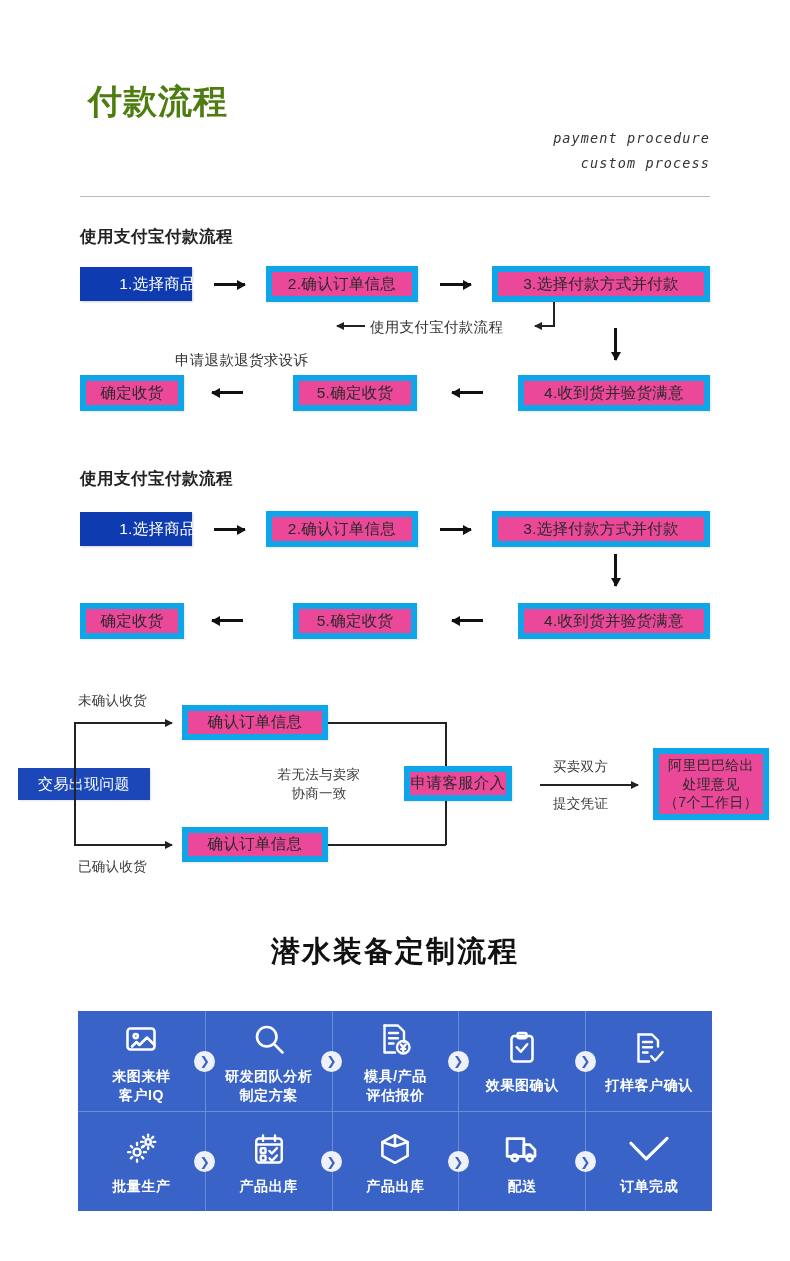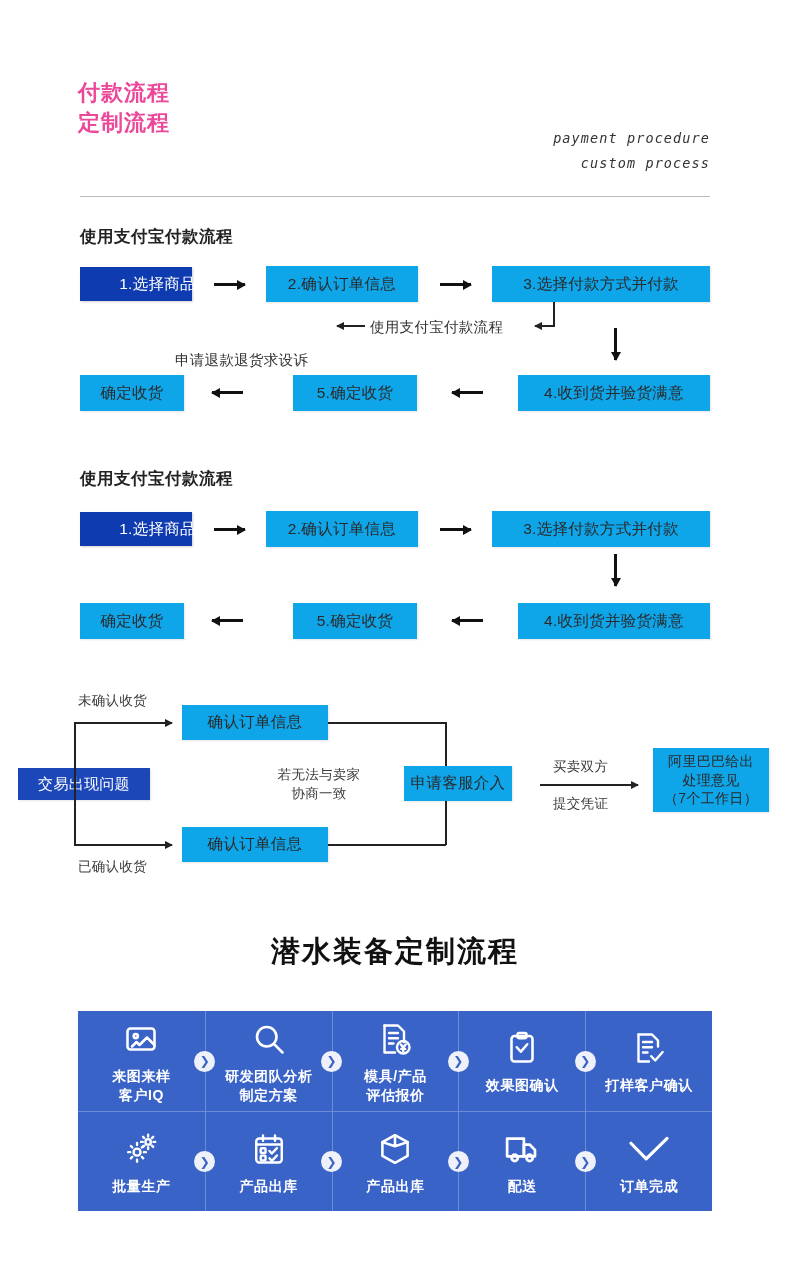--- a/index.html
+++ b/index.html
@@ -4,23 +4,23 @@
 <style>
   html,body{margin:0;padding:0;background:#fff;}
   body{
     width:790px;height:1261px;position:relative;overflow:hidden;
     font-family:"Liberation Sans","DejaVu Sans",sans-serif;
     color:#1a1a1a;
   }
 
   
   .title-cn{
-    position:absolute;left:78px;top:78px;
-    font-size:22px;font-weight:bold;line-height:1.38;
-    letter-spacing:1px;color:#ec4899;
+    position:absolute;left:88px;top:78px;
+    font-size:34px;font-weight:bold;line-height:1.38;
+    letter-spacing:1px;color:#4d7c0f;
   }
   .title-cn div{white-space:nowrap;}
   .title-en{
     position:absolute;right:80px;top:126px;
     text-align:right;font-style:italic;
     font-family:"DejaVu Sans Mono","Liberation Mono",monospace;
     font-size:13.5px;line-height:1.85;color:#333;letter-spacing:1.1px;
   }
   .divider{
     position:absolute;left:80px;top:196px;width:630px;height:1px;
@@ -30,21 +30,21 @@
   
   .sec-label{
     position:absolute;font-size:16.5px;font-weight:bold;color:#222;
     letter-spacing:.5px;white-space:nowrap;
   }
 
   
   .box{
     position:absolute;box-sizing:border-box;
     display:flex;align-items:center;justify-content:center;
-    background:#0ea5e9;border:6px solid #0ea5e9;
+    background:#ec4899;border:6px solid #0ea5e9;
     box-shadow:1px 1px 2px rgba(0,0,0,.10);
     font-size:15.5px;color:#2a2a2a;white-space:nowrap;
     letter-spacing:.3px;
   }
   .box.blue{
     background:#0f3bb0;border:1px solid #0f3bb0;color:#fff;
     box-shadow:1px 1px 2px rgba(0,0,0,.18);
     padding-left:43px;
   }
   .box.blue2{
@@ -132,21 +132,20 @@
     background:#eef1f9;color:#3a63c8;
     display:flex;align-items:center;justify-content:center;
     font-size:12px;font-weight:bold;line-height:1;z-index:3;
   }
 </style>
 </head>
 <body>
 
 <div class="title-cn">
   <div>付款流程</div>
-  <div>定制流程</div>
 </div>
 <div class="title-en">
   <div>payment procedure</div>
   <div>custom process</div>
 </div>
 <div class="divider"></div>
 
 <div class="sec-label" style="left:80px;top:226px;">使用支付宝付款流程</div>
 
 <div class="box blue" style="left:80px;top:267px;width:112px;height:34px;">1.选择商品</div>
@@ -206,21 +205,21 @@
   <div>若无法与卖家</div>
   <div>协商一致</div>
 </div>
 
 <div class="box" style="left:404px;top:766px;width:108px;height:35px;">申请客服介入</div>
 
 <div class="tarrow-r" style="left:540px;top:784px;width:98px;"></div>
 <div class="smalltext" style="left:553px;top:758px;">买卖双方</div>
 <div class="smalltext" style="left:553px;top:795px;">提交凭证</div>
 
-<div class="box multiline" style="left:653px;top:748px;width:116px;height:64px;font-size:14px;padding:4px;">
+<div class="box multiline" style="left:653px;top:748px;width:116px;height:72px;font-size:14px;padding:4px;">
   <div>
     <div>阿里巴巴给出</div>
     <div>处理意见</div>
     <div>（7个工作日）</div>
   </div>
 </div>
 
 <div class="cp-title">潜水装备定制流程</div>
 
 <div class="grid">

